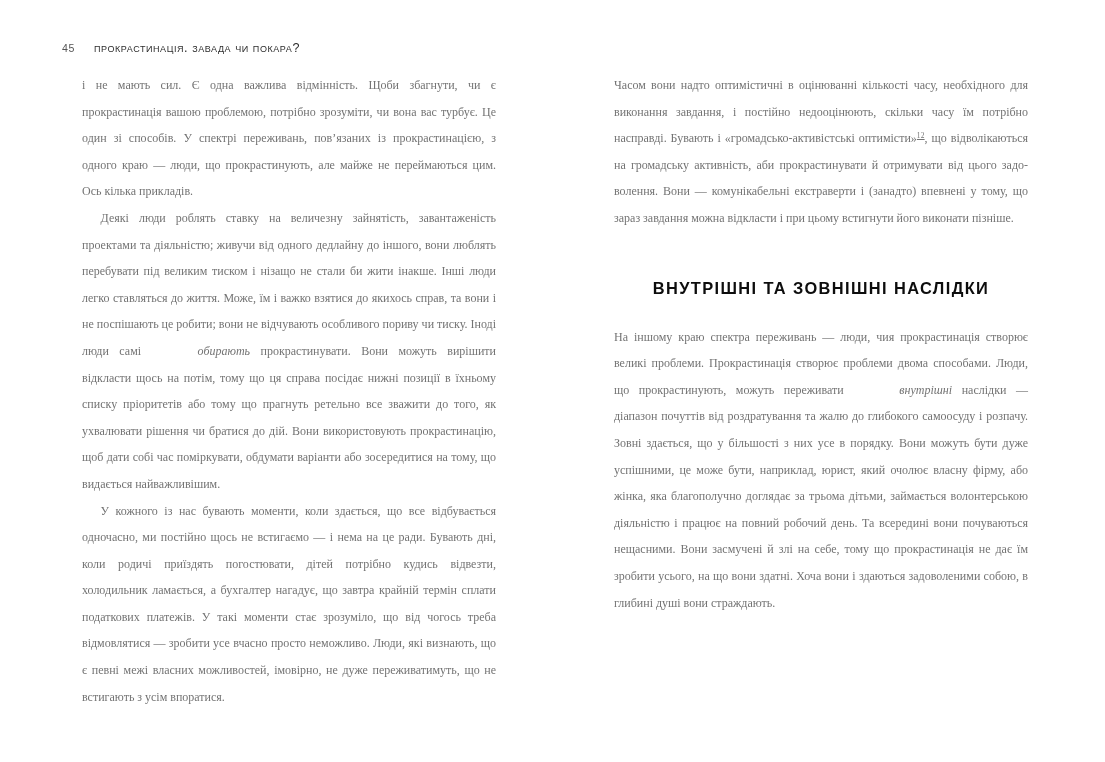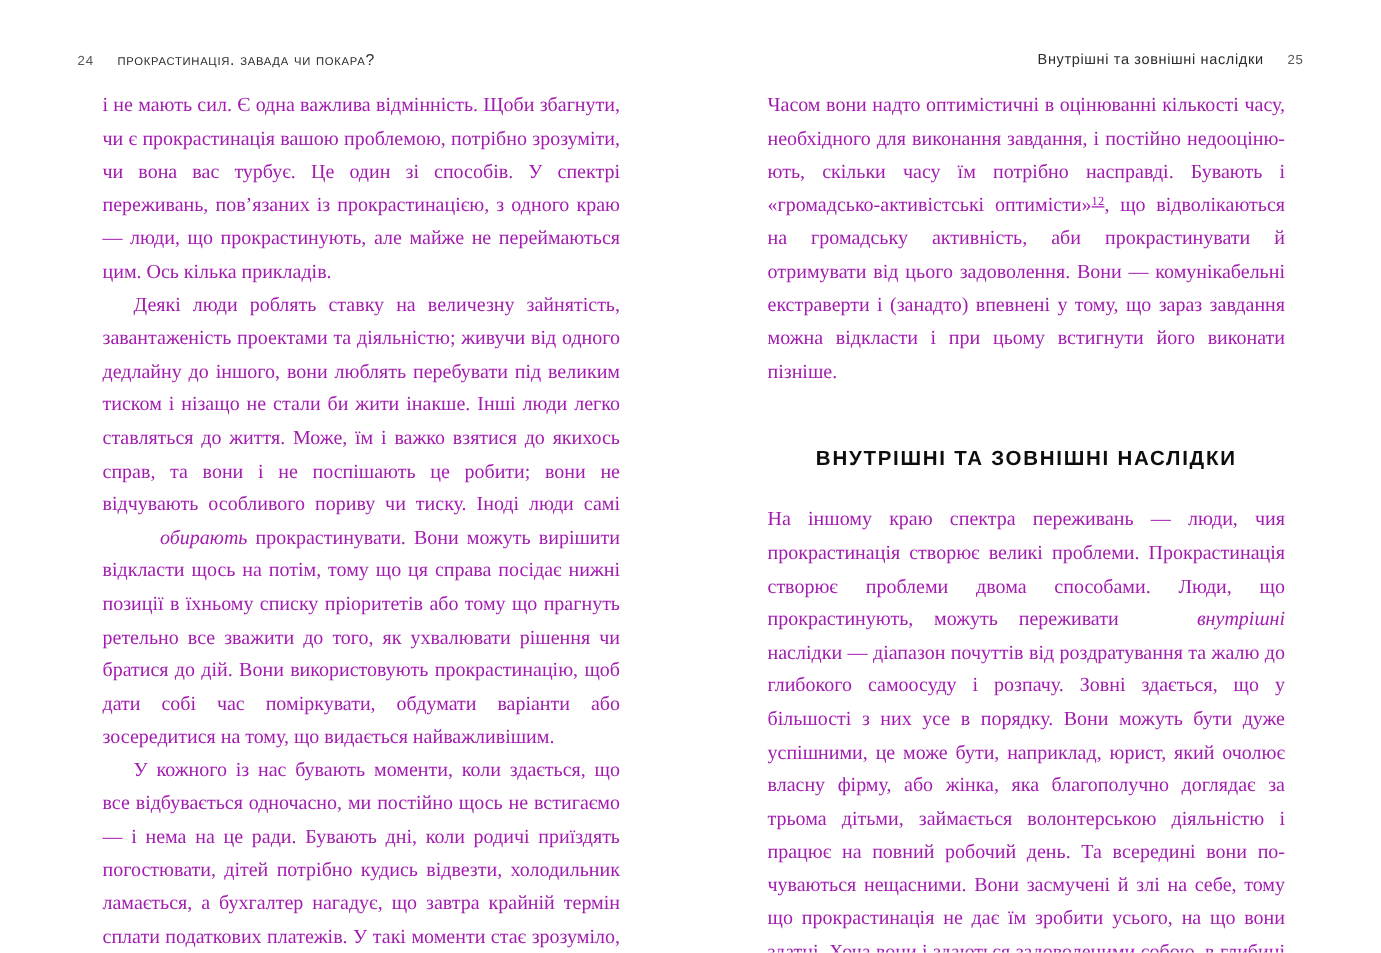--- a/index.html
+++ b/index.html
@@ -63,27 +63,27 @@
   .page-col {
     position: absolute;
     top: 72px;
     width: 414px;
   }
   .col-left  { left: 82px; }
   .col-right { left: 614px; }
 
   p.para {
     margin: 0;
-    font-size: 16px;
+    font-size: 12px;
     line-height: 26.6px;
     text-align: justify;
     text-justify: inter-word;
     hyphens: manual;
     word-spacing: -0.004em;
-    color: #a21caf;
+    color: #737373;
   }
   p.para + p.para { text-indent: 1.55em; }
 
   p.para.noindent { text-indent: 0; }
 
   em { font-style: italic; margin-left: 46px; }
 
   sup.fn {
     font-size: 0.62em;
     vertical-align: 0.52em;
@@ -106,32 +106,29 @@
     padding-bottom: 26px;
   }
   h2.section-heading + p.para { text-indent: 0; }
 </style>
 </head>
 <body>
 
 <div class="spread">
 
   <div class="running-head rh-left">
-    <span class="rh-folio">24</span><span class="rh-title">Прокрастинація. Завада чи покара?</span>
+    <span class="rh-folio">45</span><span class="rh-title">Прокрастинація. Завада чи покара?</span>
   </div>
 
   <div class="page-col col-left" id="left-col">
       <p class="para noindent"><span>і не мають сил. Є одна важлива відмінність. Щоби збагнути, чи є прокрастинація вашою проблемою, потрібно зрозуміти, чи вона вас турбує. Це один зі способів. У спектрі переживань, пов’язаних із прокрастинацією, з одного краю — люди, що прокрастинують, але майже не переймаються цим. Ось кілька прикладів.</span></p>
       <p class="para"><span>Деякі люди роблять ставку на величезну зайнятість, заванта­женість проектами та діяльністю; живучи від одного дедлай­ну до іншого, вони люблять перебувати під великим тиском і ні­защо не стали би жити інакше. Інші люди легко ставляться до життя. Може, їм і важко взятися до якихось справ, та вони і не поспішають це робити; вони не відчувають особливого пориву чи тиску. Іноді люди самі </span><em>обирають</em><span> прокрастинувати. Вони мо­жуть вирішити відкласти щось на потім, тому що ця справа по­сідає нижні позиції в їхньому списку пріоритетів або тому що прагнуть ретельно все зважити до того, як ухвалювати рішення чи братися до дій. Вони використовують прокрастинацію, щоб дати собі час поміркувати, обдумати варіанти або зосередитися на тому, що видається найважливішим.</span></p>
       <p class="para"><span>У кожного із нас бувають моменти, коли здається, що все відбувається одночасно, ми постійно щось не встигаємо — і не­ма на це ради. Бувають дні, коли родичі приїздять погостювати, дітей потрібно кудись відвезти, холодильник ламається, а бух­галтер нагадує, що завтра крайній термін сплати податкових платежів. У такі моменти стає зрозуміло, що від чогось треба відмовлятися — зробити усе вчасно просто неможливо. Люди, які визнають, що є певні межі власних можливостей, імовірно, не дуже переживатимуть, що не встигають з усім впоратися.</span></p>
     </div>
 
-  <div class="running-head rh-right">
-    <span class="rh-title">Внутрішні та зовнішні наслідки</span><span class="rh-folio">25</span>
-  </div>
 
   <div class="page-col col-right" id="right-col">
       <p class="para noindent"><span>Часом вони надто оптимістичні в оцінюванні кількості часу, необхідного для виконання завдання, і постійно недооціню­ють, скільки часу їм потрібно насправді. Бувають і «громадсько-активістські оптимісти»</span><sup class="fn">12</sup><span>, що відволікаються на громадську активність, аби прокрастинувати й отримувати від цього задо­волення. Вони — комунікабельні екстраверти і (занадто) впев­нені у тому, що зараз завдання можна відкласти і при цьому встигнути його виконати пізніше.</span></p>
       <h2 class="section-heading">Внутрішні та зовнішні наслідки</h2>
       <p class="para noindent"><span>На іншому краю спектра переживань — люди, чия прокрасти­нація створює великі проблеми. Прокрастинація створює проблеми двома способами. Люди, що прокрастинують, мо­жуть переживати </span><em>внутрішні</em><span> наслідки — діапазон почуттів від роздратування та жалю до глибокого самоосуду і розпачу. Зовні здається, що у більшості з них усе в порядку. Вони мо­жуть бути дуже успішними, це може бути, наприклад, юрист, який очолює власну фірму, або жінка, яка благополучно до­глядає за трьома дітьми, займається волонтерською діяльніс­тю і працює на повний робочий день. Та всередині вони по­чуваються нещасними. Вони засмучені й злі на себе, тому що прокрастинація не дає їм зробити усього, на що вони здат­ні. Хоча вони і здаються задоволеними собою, в глибині душі вони страждають.</span></p>
     </div>
 
 </div>
 
 </body></html>

